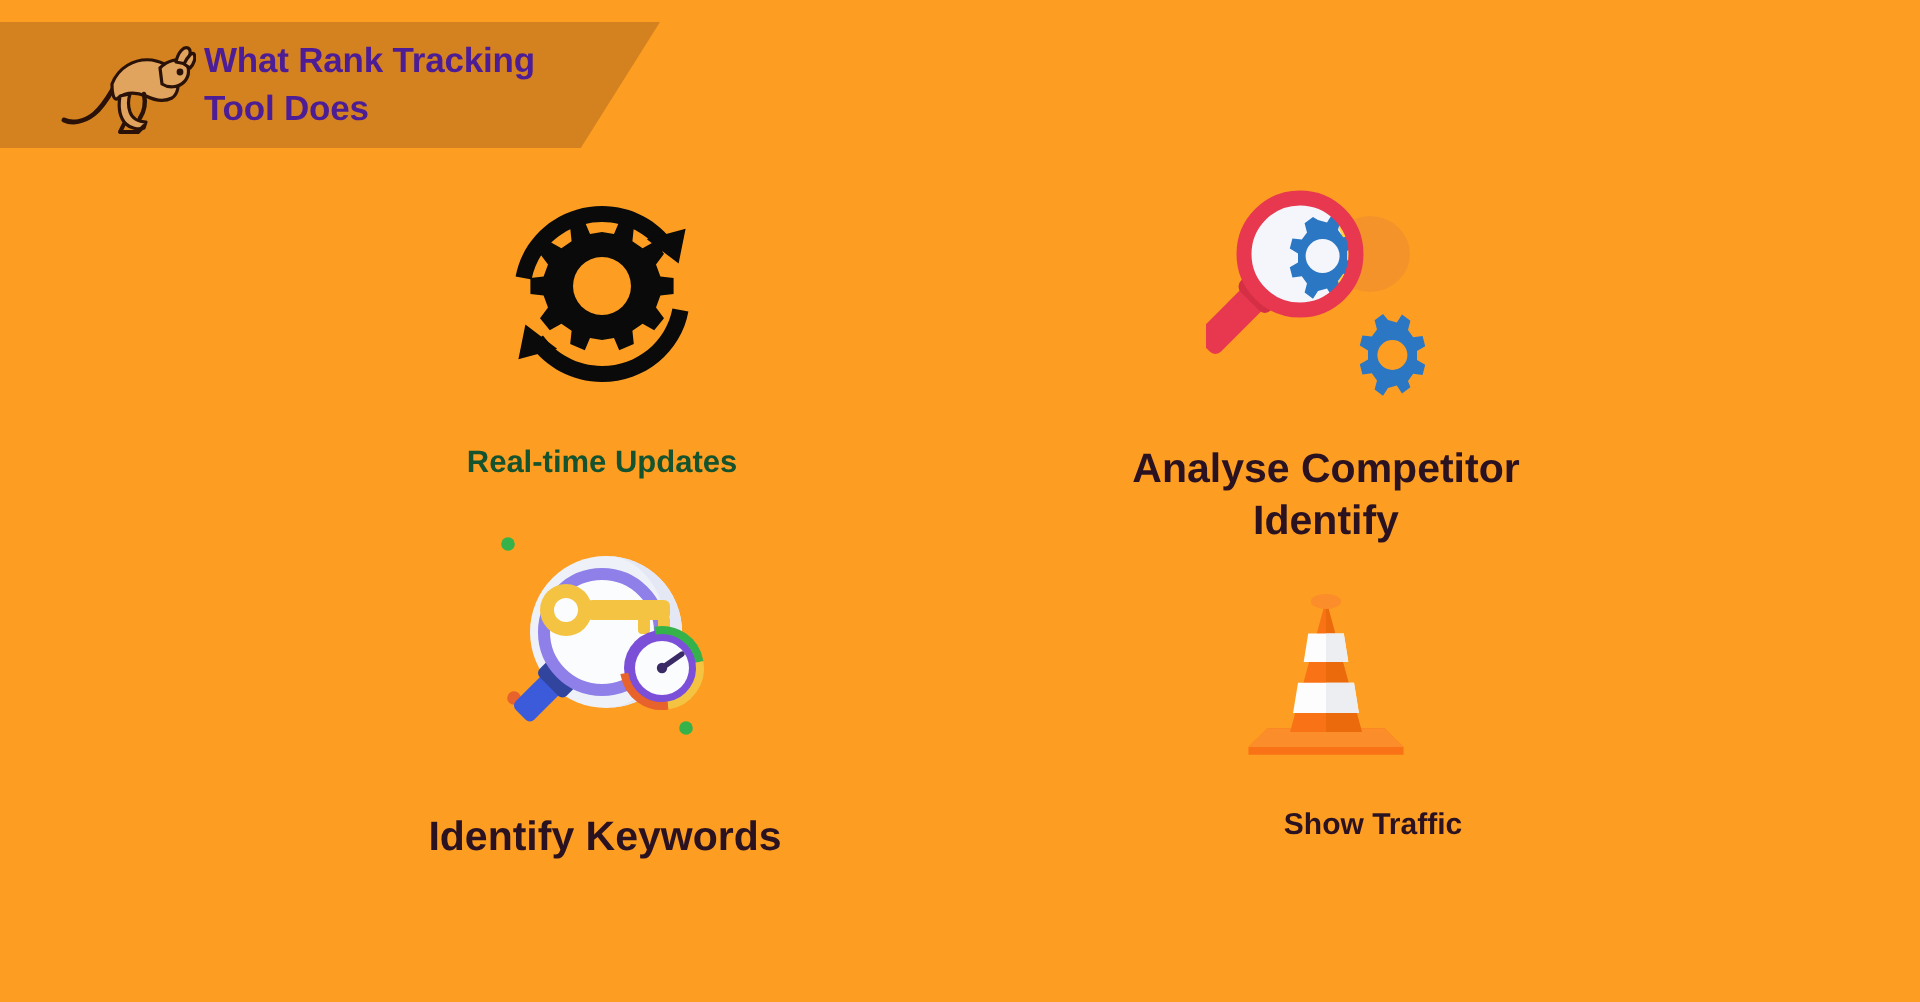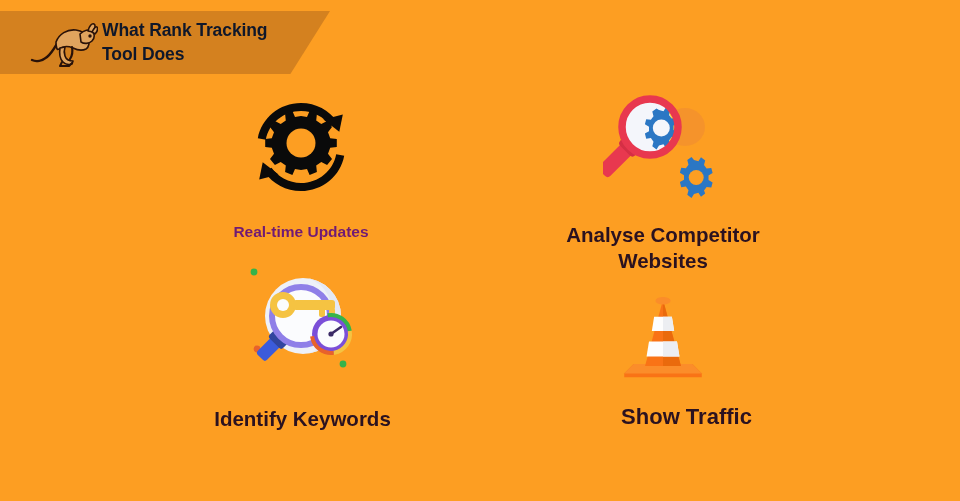--- a/index.html
+++ b/index.html
@@ -84,21 +84,21 @@
   #feature-realtime  { left: 196px; top: 18px;  width: 210px; }
   #feature-realtime .caption  { font-size: 15.5px; margin-top: 20px; }
 
   #feature-analyse   { left: 548px; top: 8px;   width: 230px; }
   #feature-analyse .caption   { font-size: 20.5px; margin-top: 20px; }
 
   #feature-keywords  { left: 190px; top: 190px; width: 225px; }
   #feature-keywords .caption  { font-size: 20.5px; margin-top: 32px; }
 
   #feature-traffic   { left: 555px; top: 218px; width: 215px; }
-  #feature-traffic .caption   { font-size: 22px; margin-top: 16px; margin-left: 48px; }
+  #feature-traffic .caption   { font-size: 15px; margin-top: 16px; margin-left: 48px; }
 
   svg { display: block; }
 </style>
 </head>
 <body style="background: rgb(253, 158, 34);">
 
 <div id="infographic" style="background: rgb(253, 158, 34);">
 
   <div class="banner" style="background: rgb(212, 129, 31);">
     <span class="banner-logo">
@@ -117,21 +117,21 @@
 
           <path d="M46 31 C47 36 46 40 44 43" fill="none" stroke-width="2.2"></path>
 
           <path d="M34 32 C33 38 34 43 37 46 C39 48 43 49 46 48 L47 45 C43 45 40 43 39 40
                    C38 37 38 34 39 31 Z"></path>
           <path d="M36 46 L34 50 L43 50 L46 47" fill="none" stroke-width="2"></path>
         </g>
         <circle cx="64" cy="20" r="1.7" fill="#2a1208"></circle>
       </svg>
     </span>
-    <div class="banner-title" style="color: #0f172a;">What Rank Tracking
+    <div class="banner-title" style="color: #4c1d95;">What Rank Tracking
 Tool Does</div>
   </div>
 
   <div class="features">
 
     <div class="feature" id="feature-realtime">
       <div class="icon-wrap">
         <svg viewBox="0 0 110 110" width="110" height="110" aria-hidden="true">
           <g fill="#0a0a0a">
 
@@ -152,21 +152,21 @@
                      L75.3 69.9 L70.2 73.4 L70.9 80.0 L63.6 83.1 L61.0 77.0
                      L55 78.0 L49.0 77.0 L46.4 83.1 L39.1 80.0 L39.8 73.4
                      L34.7 69.9 L28.9 73.1 L24.0 67.1 L28.0 61.8 L25.8 55.8
                      L19.2 55.0 L19.2 47.0 L25.8 46.2 L28.0 40.2 L24.0 34.9
                      L28.9 28.9 L34.7 32.1 L39.8 28.6 L39.1 22.0 L46.4 18.9
                      L49.0 25.0 Z"></path>
           </g>
           <circle cx="55" cy="51" r="14.5" fill="#fd9e22"></circle>
         </svg>
       </div>
-      <div class="caption" style="color: #701a75;">Real-time Updates</div>
+      <div class="caption" style="color: #14532d;">Real-time Updates</div>
     </div>
 
     <div class="feature" id="feature-analyse">
       <div class="icon-wrap">
         <svg viewBox="0 0 120 120" width="120" height="120" aria-hidden="true">
 
           <ellipse cx="82" cy="45" rx="20" ry="19" fill="#ef8b33" opacity="0.55"></ellipse>
 
           <g transform="rotate(45 45 45)">
             <rect x="38" y="70" width="15" height="40" rx="4" fill="#e8384f"></rect>
@@ -196,21 +196,21 @@
                      L108.3 105.5 L103.6 104.9 L101 108.5 L102.2 111.6 L98 114.7
                      L95.4 110.8 L91 112 L88.5 115.9 L84.3 112.8 L85.5 108.2
                      L82.9 104.6 L78.2 105.2 L76.9 100.1 L81 97.7 L81 93.2
                      L76.9 90.8 L78.2 85.7 L82.9 86.3 L85.5 82.7 L84.3 78.1
                      L88.5 75 Z"></path>
           </g>
           <circle cx="93.2" cy="95.5" r="7.5" fill="#fd9e22"></circle>
         </svg>
       </div>
       <div class="caption" style="color: rgb(43, 18, 32);">Analyse Competitor
-Websites</div>
+Identify</div>
     </div>
 
     <div class="feature" id="feature-keywords">
       <div class="icon-wrap">
         <svg viewBox="0 0 120 110" width="120" height="110" aria-hidden="true">
 
           <circle cx="11" cy="8" r="3.4" fill="#35b34a"></circle>
           <circle cx="14" cy="85" r="3.4" fill="#e8622b"></circle>
           <circle cx="100" cy="100" r="3.4" fill="#35b34a"></circle>
 

